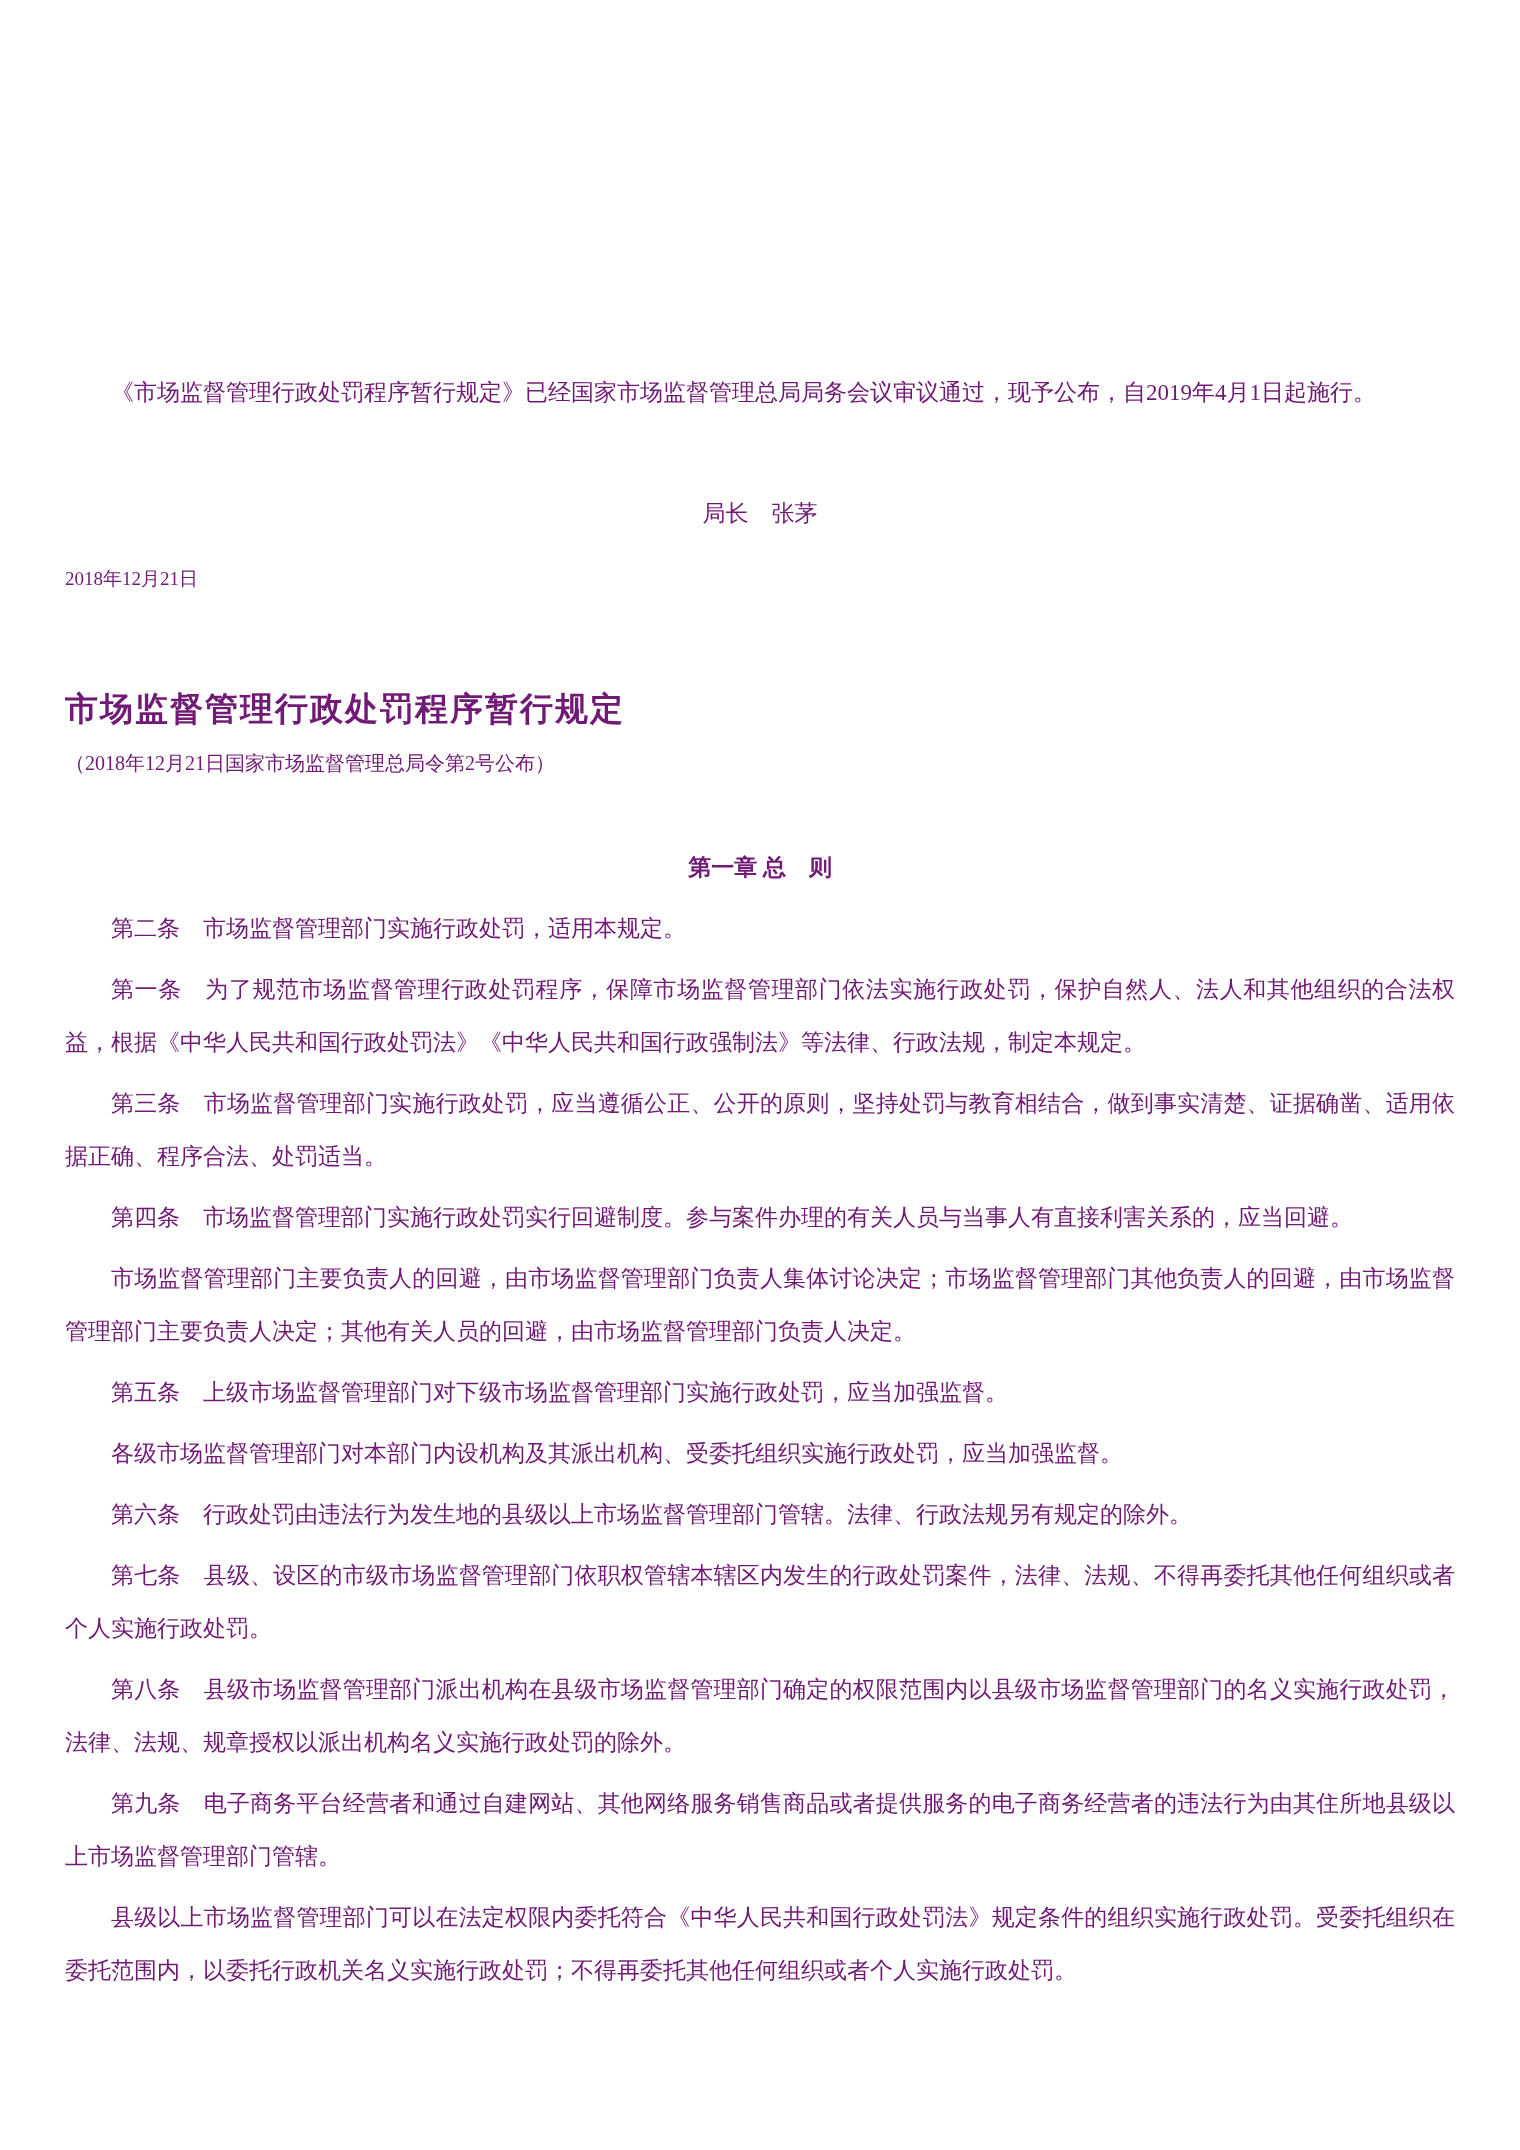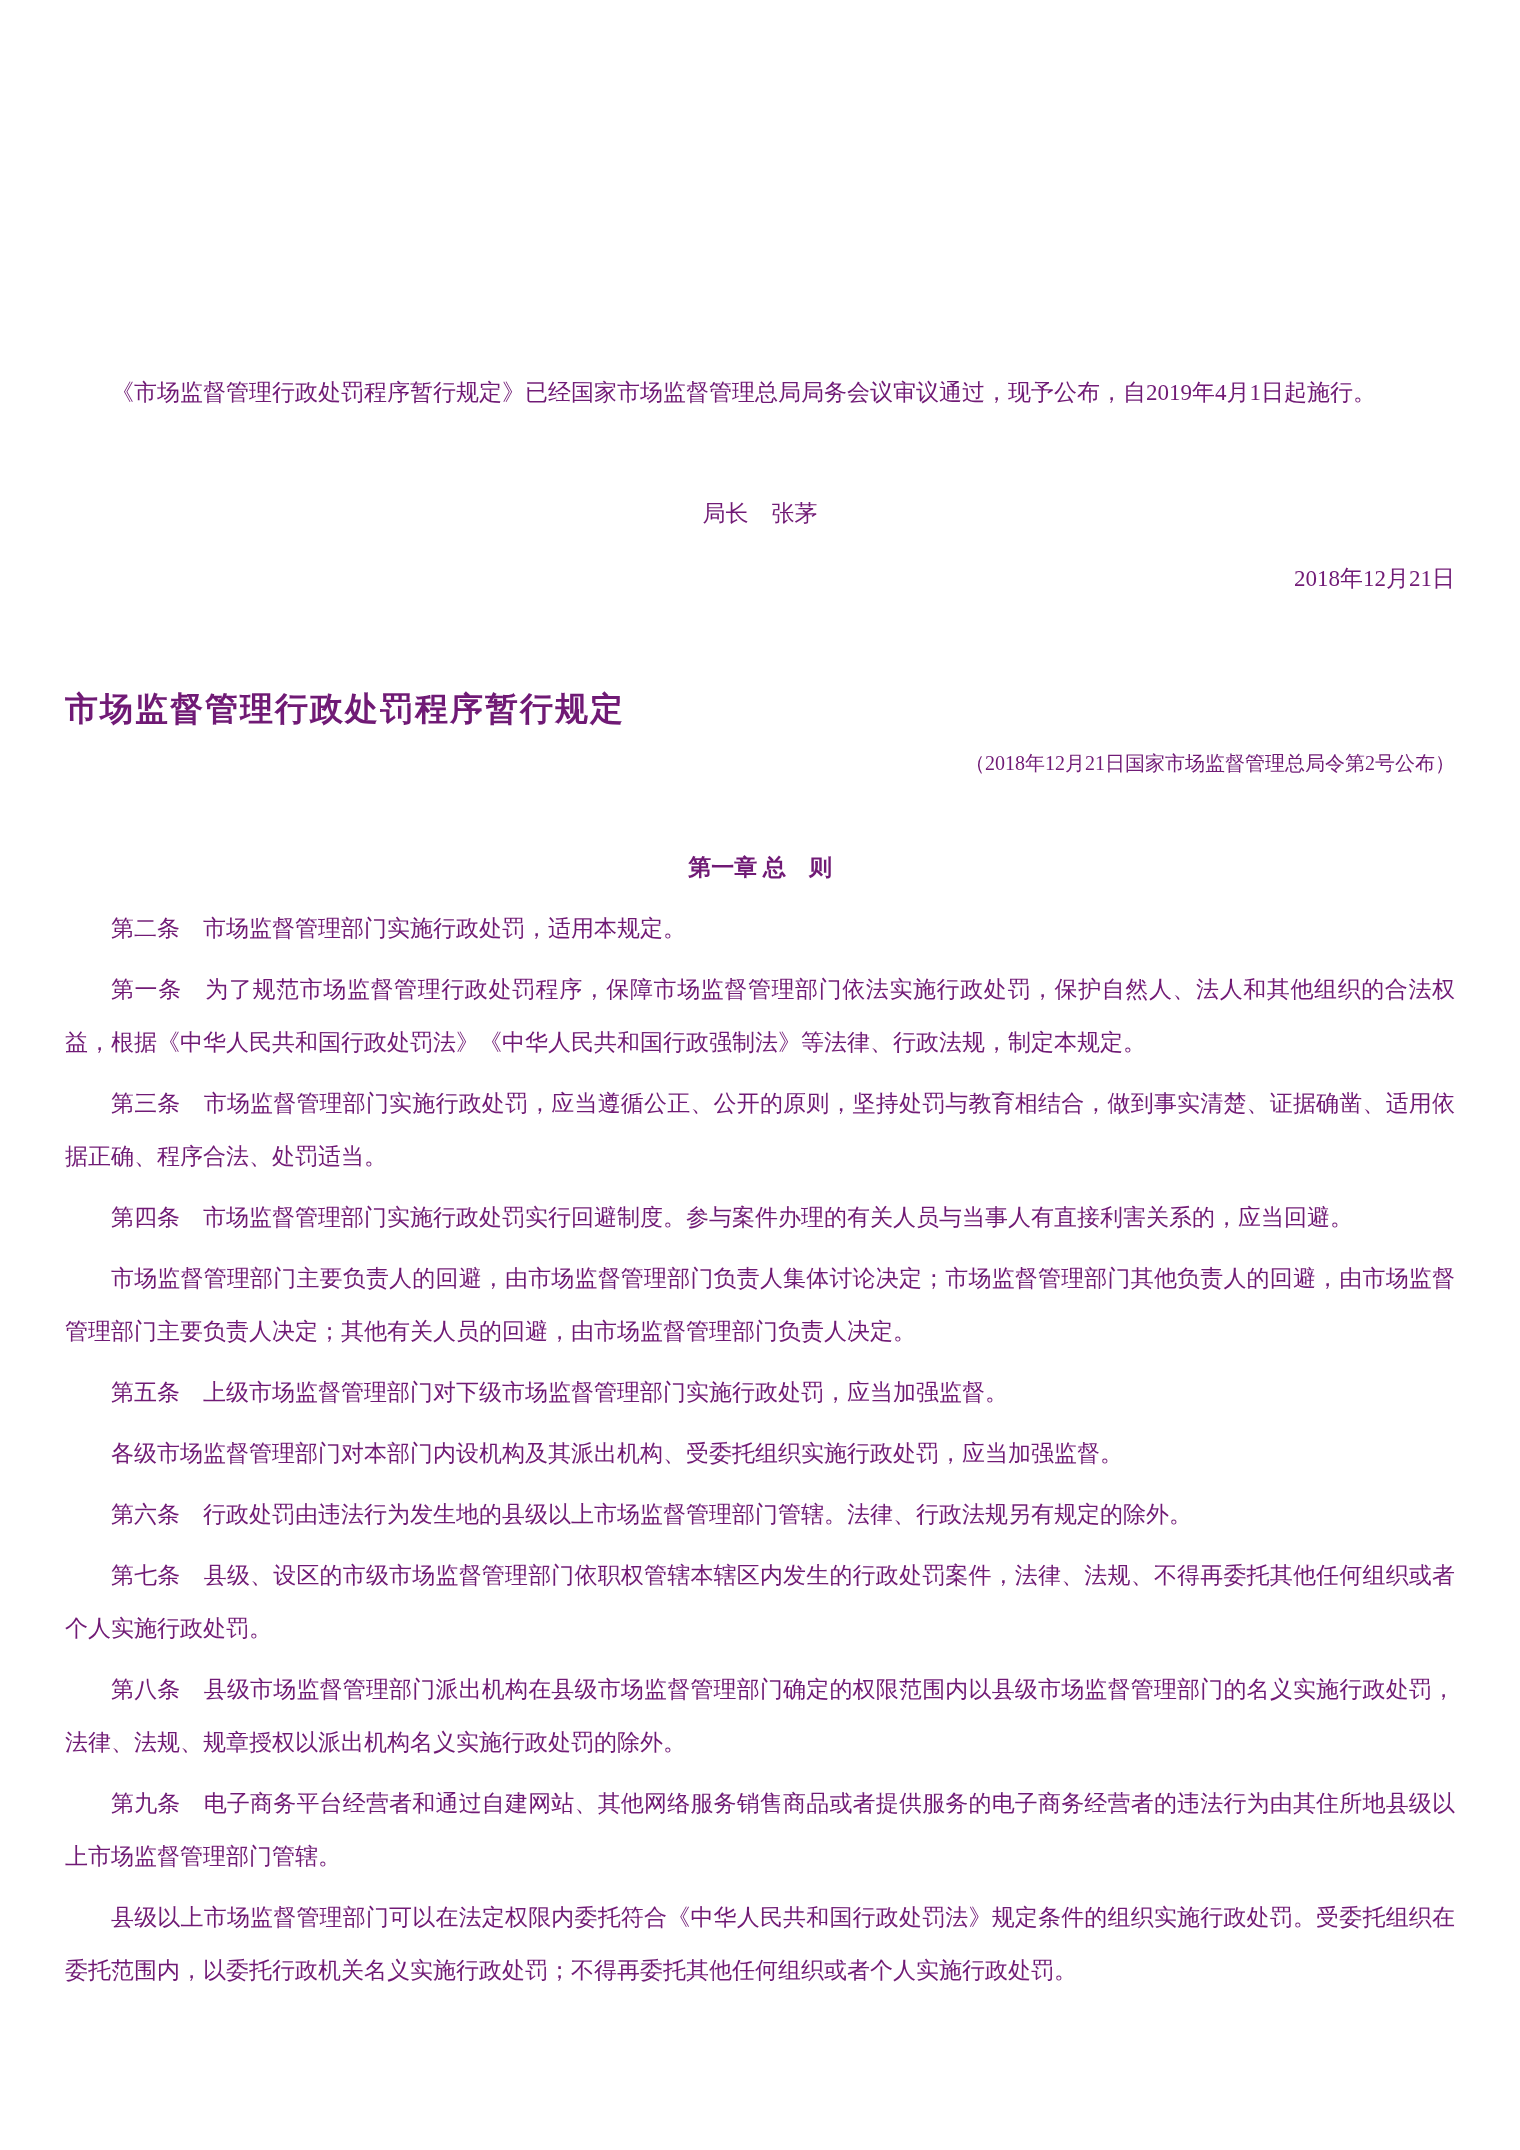--- a/index.html
+++ b/index.html
@@ -26,38 +26,38 @@
     text-indent: 2em;
     margin: 0 0 68px 0;
   }
   .sign-line {
     font-size: 23px;
     line-height: 53px;
     text-align: center;
     margin: 0 0 12px 0;
   }
   .date-line {
-    font-size: 23px;
+    font-size: 19px;
     line-height: 53px;
-    text-align: right;
+    text-align: left;
     margin: 0;
   }
   .doc-title {
     font-family: "Liberation Sans", "DejaVu Sans", sans-serif;
     font-weight: 700;
     font-size: 33px;
     line-height: 46px;
     letter-spacing: 2px;
     text-align: left;
     margin: 81px 0 11px 0;
   }
   .doc-subtitle {
     font-size: 20px;
     line-height: 40px;
-    text-align: right;
+    text-align: left;
     margin: 0 0 58px 0;
   }
   .chapter-heading {
     font-size: 23px;
     line-height: 53px;
     text-align: center;
     margin: 14px 0 8px 0;
   }
   .body-para {
     font-size: 23px;

